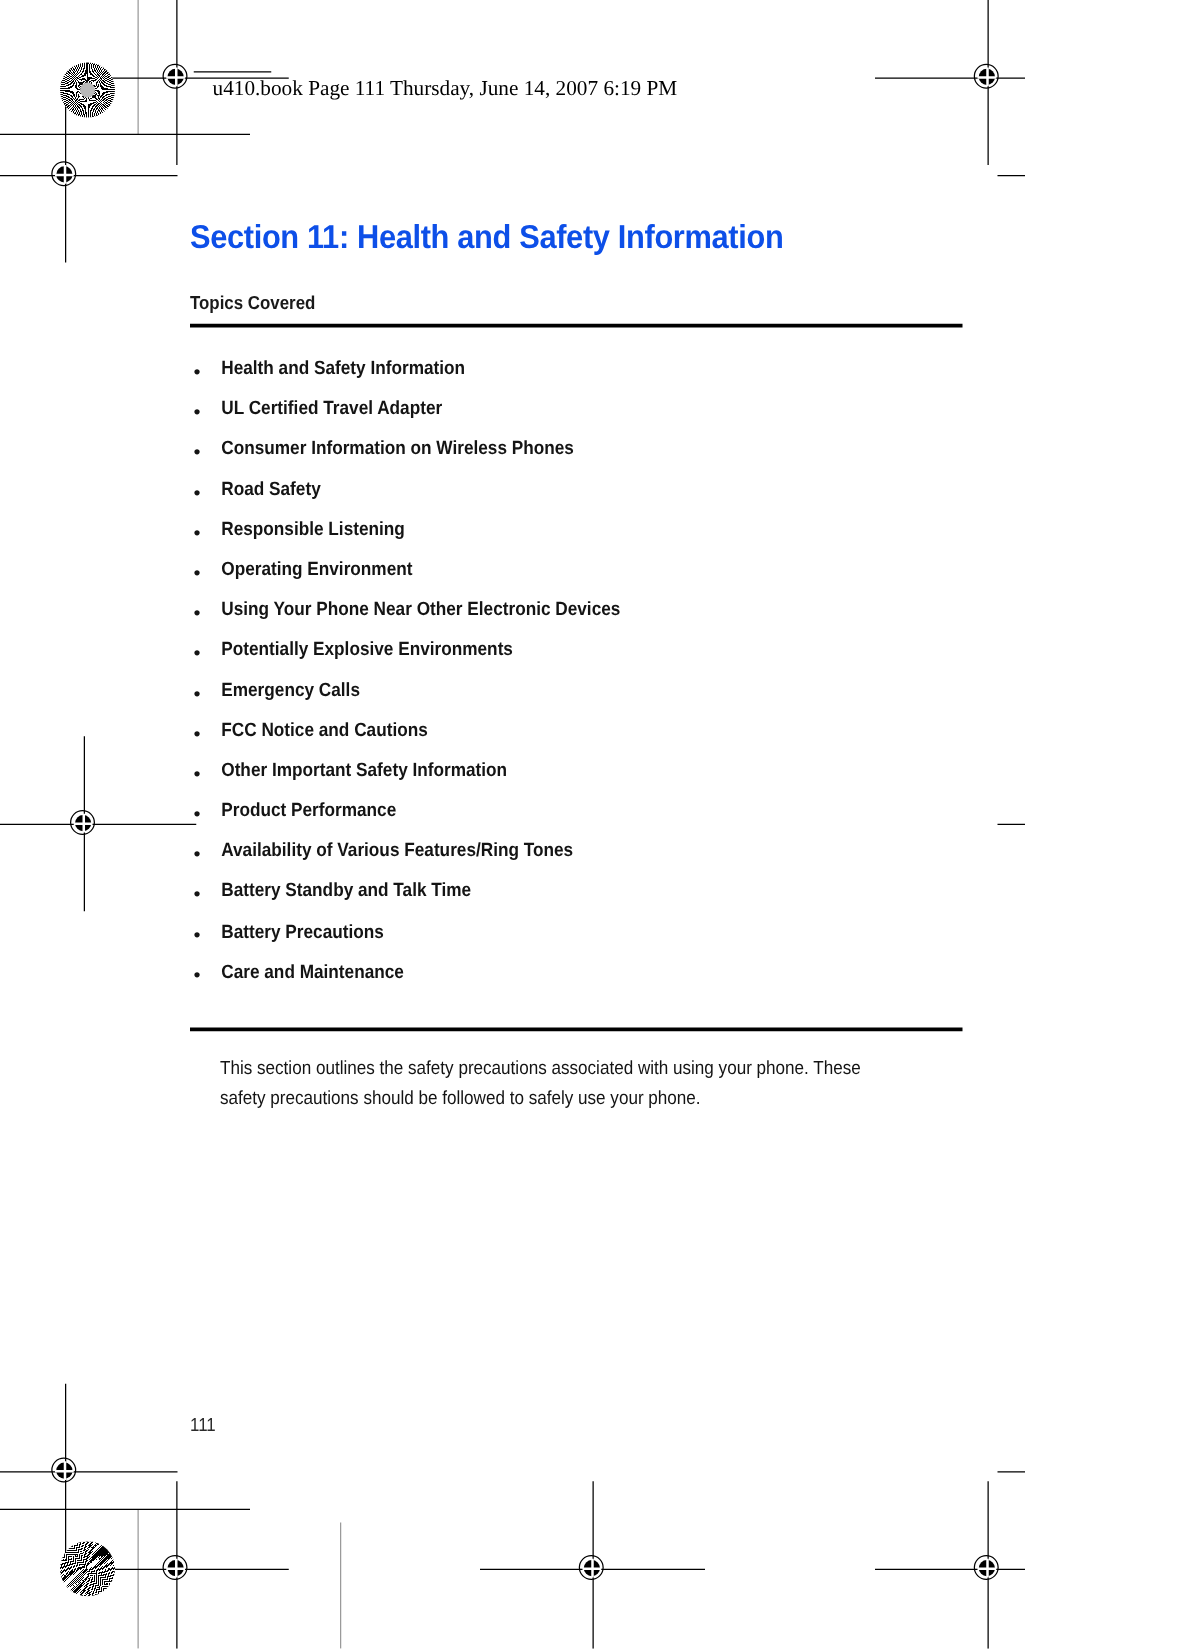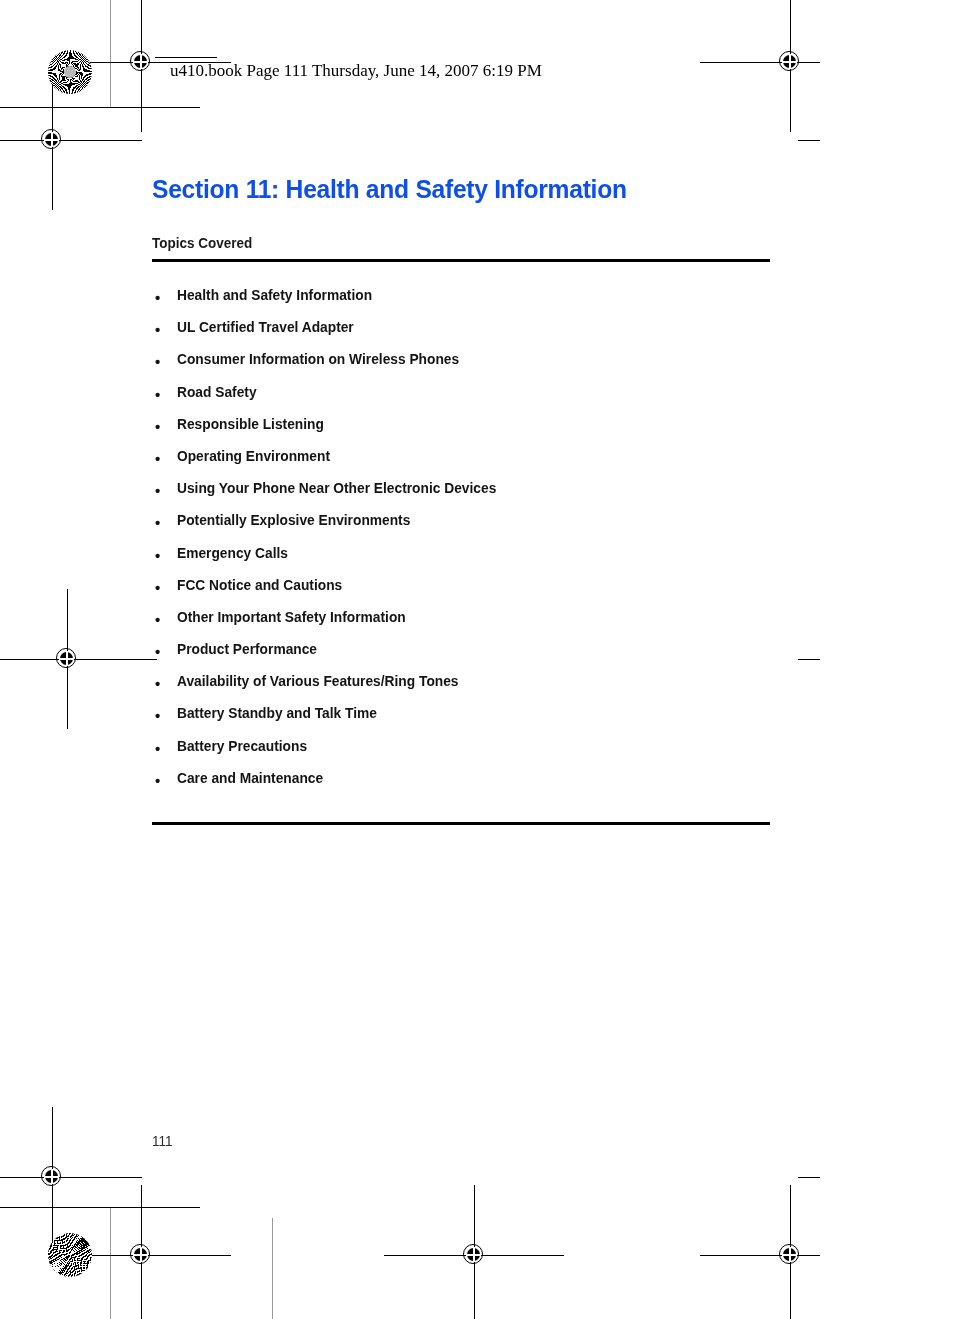--- a/index.html
+++ b/index.html
@@ -366,16 +366,20 @@
       <span class="label">Battery Precautions</span>
     </div>
     <div class="toc-item">
       <span class="bullet">•</span>
       <span class="label">Care and Maintenance</span>
     </div>
   </div>
 
   <div class="rule" style="top:822px;"></div>
 
+  <div class="body-copy">
+    <span>This section outlines the safety precautions associated with using your phone. These</span>
+    <span>safety precautions should be followed to safely use your phone.</span>
+  </div>
 
   <div class="folio">111</div>
 
 </div>
 
 </body></html>

